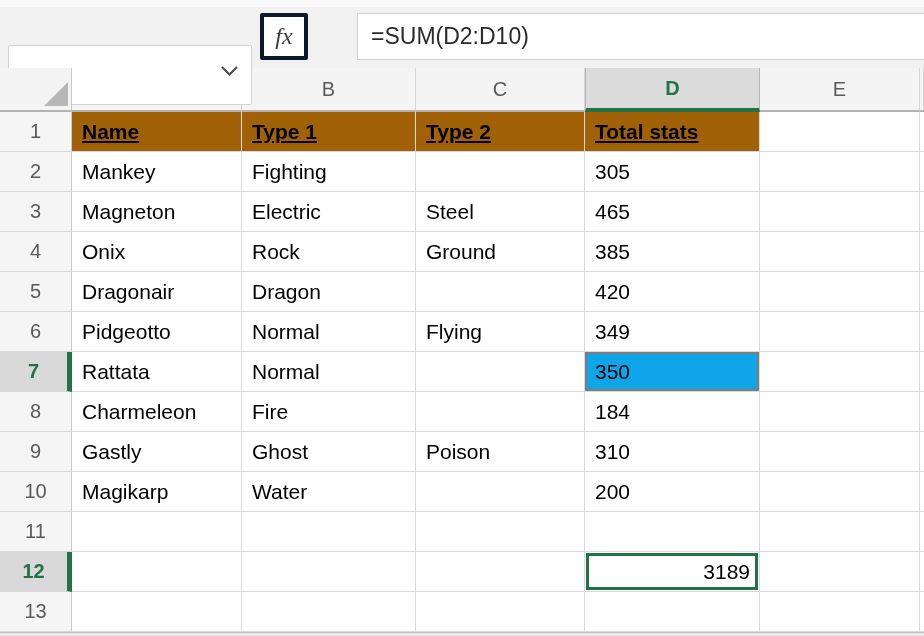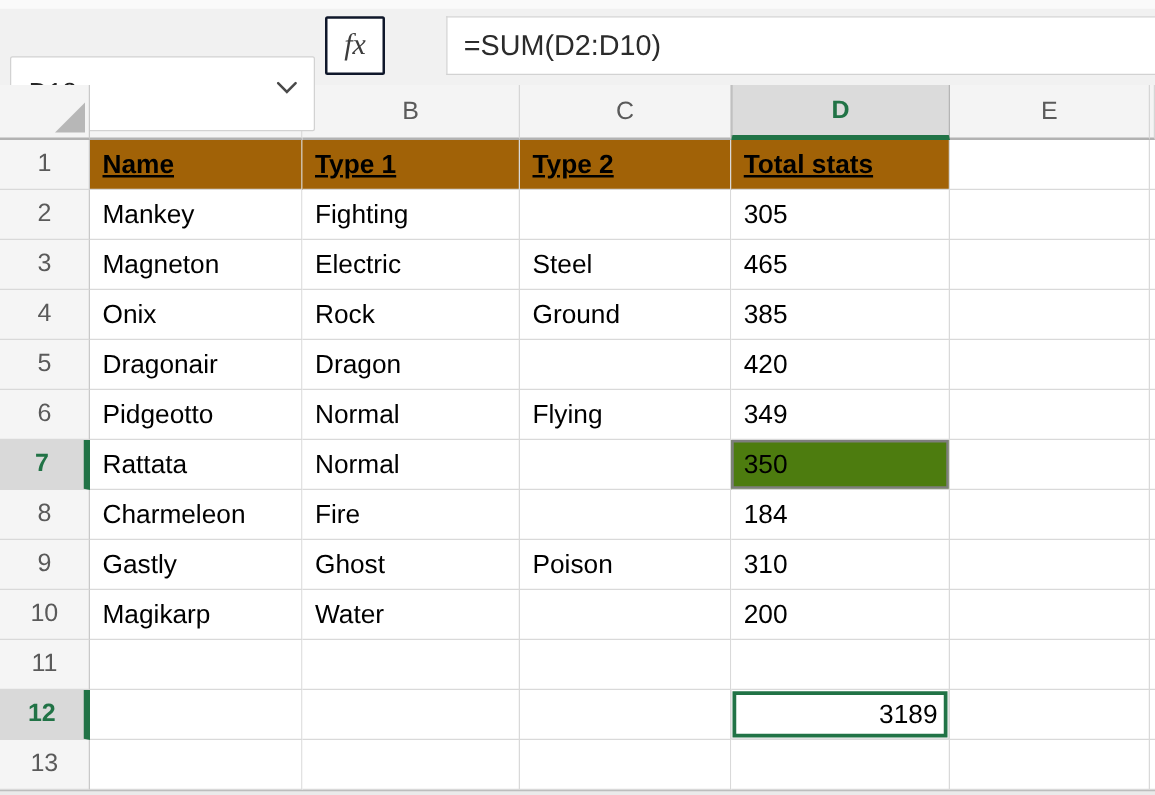--- a/index.html
+++ b/index.html
@@ -13,21 +13,21 @@
   .topbar::before { content:''; position:absolute; top:0; left:0; right:0; height:7px; background:#fafafa; }
   .namebox {
     position:absolute; left:8px; top:13px; width:244px; height:60px; box-sizing:border-box;
     background:#fff; border:1px solid #d2d2d2; border-radius:2px;
     display:flex; align-items:center;margin-top:32px;
   }
   .namebox .ref { padding-left:14px; font-size:21px; color:#262626; }
   .namebox .chev { position:absolute; right:13px; top:17px; }
   .fxbox {
     position:absolute; left:260px; top:13px; width:48px; height:47px; box-sizing:border-box;
-    background:#fff; border:2px solid #0f172a; border-radius:2px;
+    background:#fff; border:4px solid #0f172a; border-radius:2px;
     display:flex; align-items:center; justify-content:center;
     font-family:"Liberation Serif", serif; font-style:italic; font-size:24px; color:#3c3c3c;
   }
   .formulabox {
     position:absolute; left:317px; top:13px; width:607px; height:47px; box-sizing:border-box;
     background:#fff; border:1px solid #d2d2d2; border-right:none;
     display:flex; align-items:center; padding-left:13px;
     font-size:23px; color:#2b2b2b;margin-left:40px;
   }
   
@@ -60,21 +60,21 @@
   .rowhdr.sel {
     background:#d9d9d9; color:#217346; font-weight:bold;
     border-right:5px solid #217346;
   }
   .cell {
     background:#fff; border-bottom:1px solid #d9d9d9; border-right:1px solid #d9d9d9;
     display:flex; align-items:center; padding-left:10px;
     font-size:21px; color:#000; white-space:nowrap; overflow:hidden;
   }
   .cell.hdrfill { background:#a16207; font-weight:bold;text-decoration:underline; }
-  .cell.found { background:#4d7c0f; box-shadow:inset 0 0 0 2px #7e7e7e;text-align:right; }
+  .cell.found { background:#0ea5e9; box-shadow:inset 0 0 0 2px #7e7e7e;text-align:right; }
   .cell.active { position:relative; justify-content:flex-end; padding-left:0; padding-right:9px; }
   .cell.active::before { content:''; position:absolute; inset:-1px; border:1px solid #909090; pointer-events:none; z-index:2; }
   .cell.active::after  { content:''; position:absolute; inset:1px;  border:3px solid #217346; pointer-events:none; z-index:3; }
   .cell.sliver { padding:0; border-right:none; }
   .bottomstrip { width:924px; height:4px; background:#eaeaea; border-top:1px solid #bdbdbd; box-sizing:border-box; }
 </style>
 </head>
 <body>
 
 <div class="topbar">

